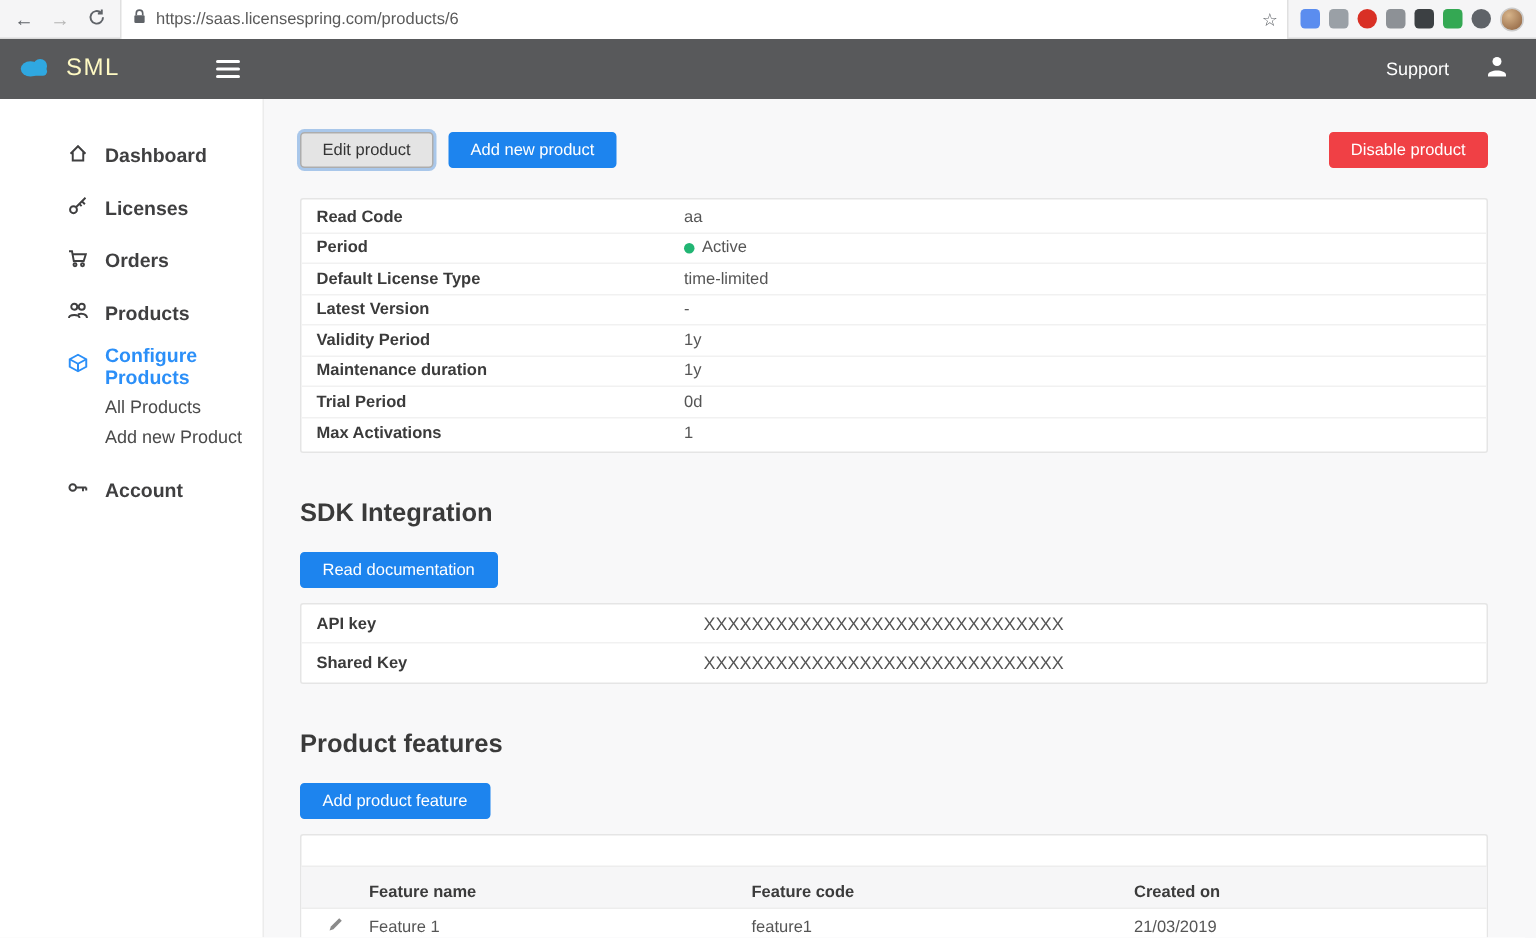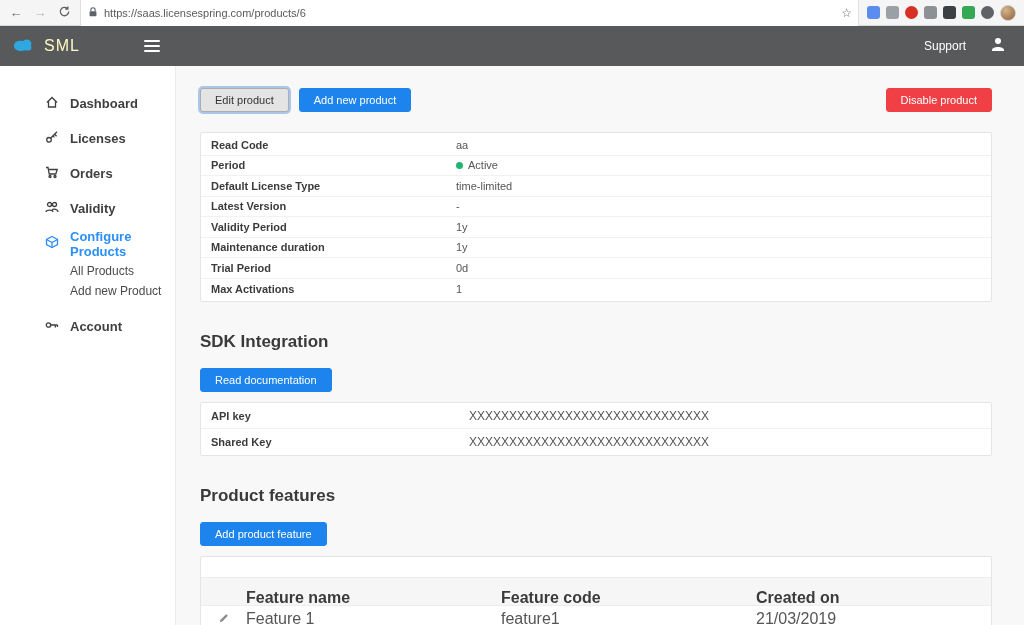--- a/index.html
+++ b/index.html
@@ -76,21 +76,21 @@
 
   
   .features-card { margin-top:10px; }
   .f-row { display:grid; grid-template-columns:40px 255px 255px 1fr; align-items:center;
     border-bottom:1px solid #ededed; }
   .f-row:last-child { border-bottom:none; }
   .f-head { height:21px; }
   .f-head .f-cell { font-weight:bold; color:#3b3b3b; }
   .f-data { height:28px; background:#f6f6f7; }
   .f-empty { height:23px; background:#fff; }
-  .f-cell { font-size:16px; color:#555; padding-left:5px;margin-top:32px; }
+  .f-cell { font-size:11px; color:#555; padding-left:5px;margin-top:32px; }
   .f-icon-cell { display:flex; align-items:center; justify-content:center; cursor:pointer; }
 </style>
 </head>
 <body>
 
 <div class="page">
 
   <div class="browser-bar">
     <span class="nav-glyph">←</span>
     <span class="nav-glyph dim">→</span>
@@ -181,21 +181,21 @@
         <span>Orders</span>
       </div>
       <div class="side-item">
         <span>
           <svg width="14" height="14" viewBox="0 0 14 14" stroke="#3f3f40" stroke-width="1.3" fill="none">
               <circle cx="4.5" cy="4.5" r="2"></circle>
               <circle cx="9.5" cy="4.5" r="2"></circle>
               <path d="M1 12 c0-2.6 7-2.6 7 0 M7 9.6 c2.2-1 6-0.2 6 2.4"></path>
             </svg>
         </span>
-        <span>Validity</span>
+        <span>Products</span>
       </div>
       <div class="side-item active">
         <span>
           <svg width="14" height="14" viewBox="0 0 14 14" stroke="#2b8ff8" stroke-width="1.3" fill="none">
               <path d="M7 1.5 L12.5 4.5 V9.5 L7 12.5 L1.5 9.5 V4.5 Z"></path>
               <path d="M1.5 4.5 L7 7.5 L12.5 4.5 M7 7.5 V12.5"></path>
             </svg>
         </span>
         <span>Configure Products</span>
       </div>

